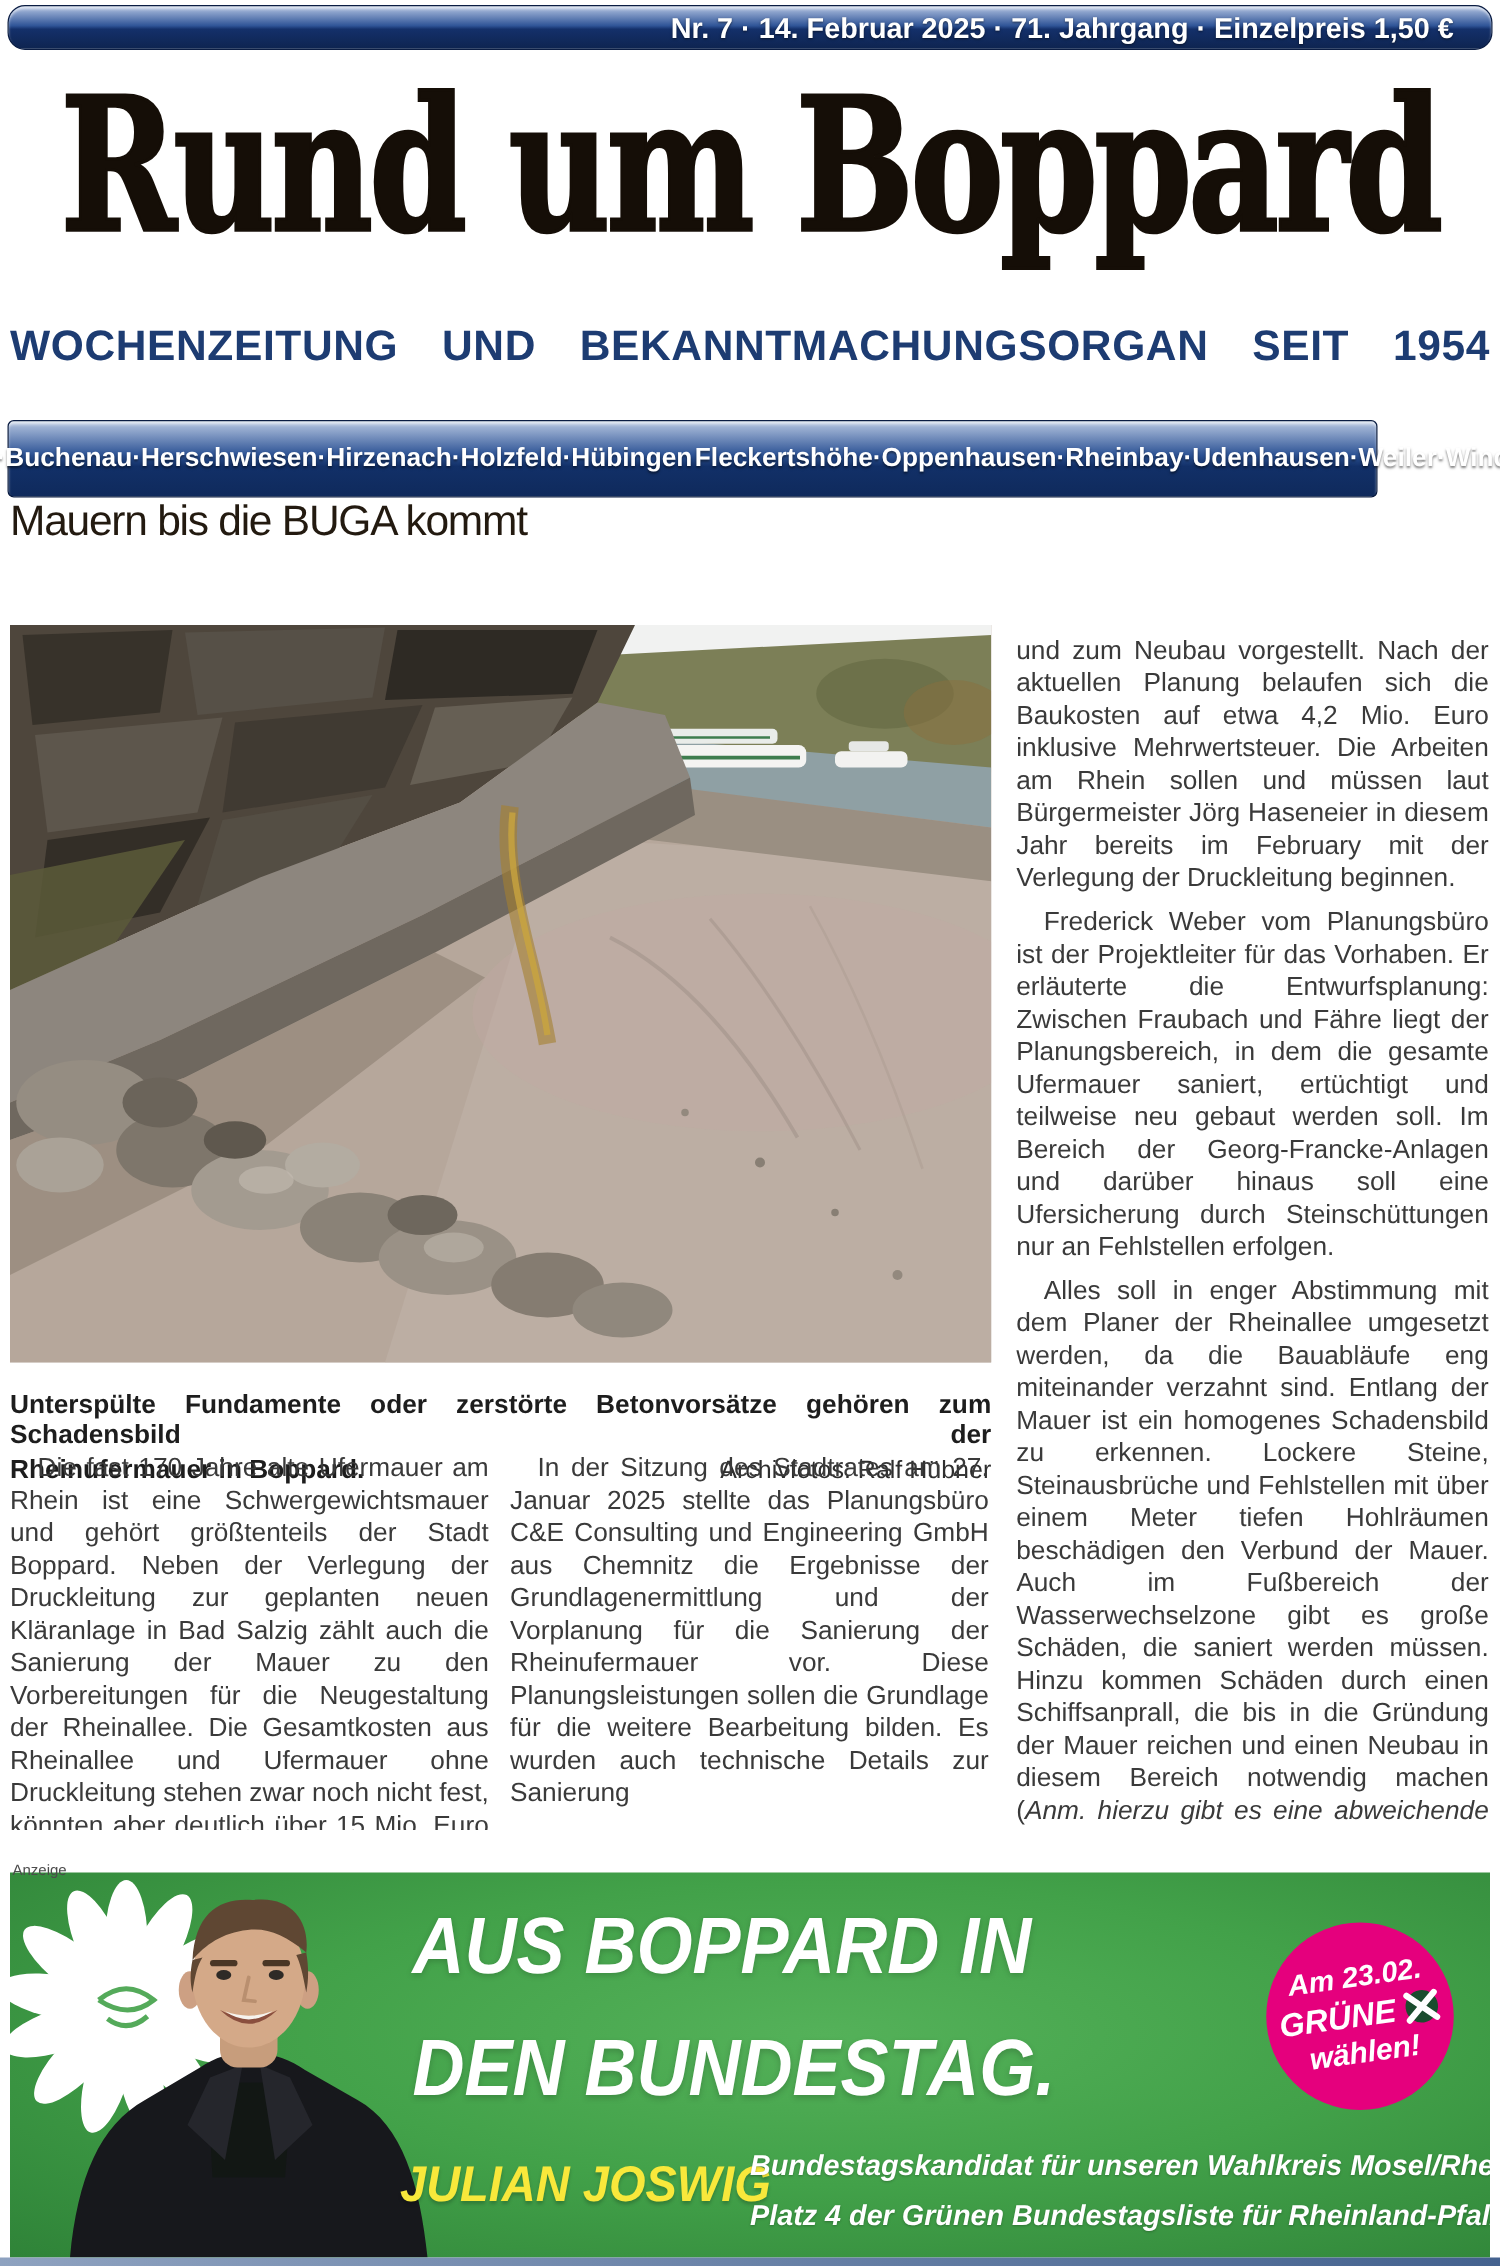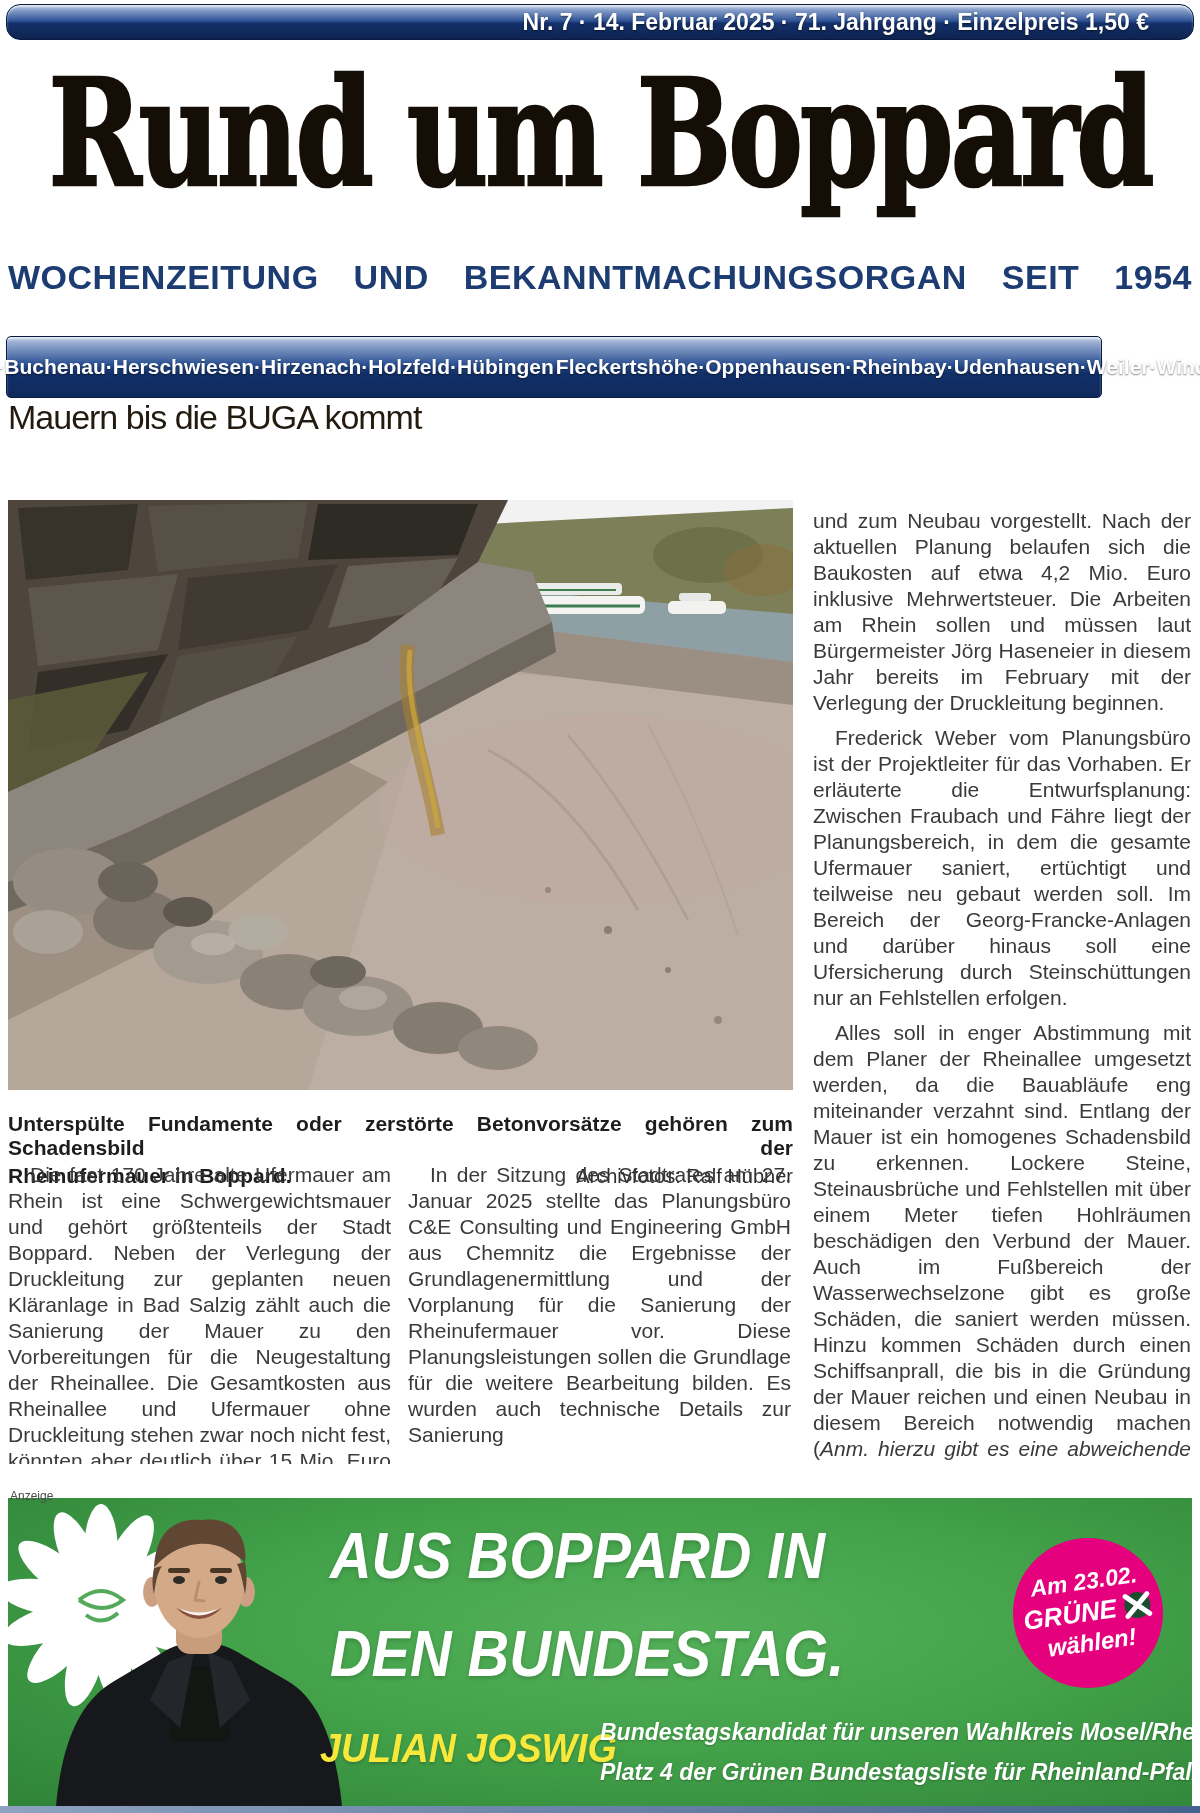--- a/index.html
+++ b/index.html
@@ -3,21 +3,21 @@
 <meta charset="utf-8">
 <style>
   html,body{margin:0;padding:0;background:#e9e9e9;}
   .page{position:relative;width:1200px;height:1813px;margin:0 auto;background:#ffffff;
         font-family:"Liberation Sans",sans-serif;overflow:hidden;}
 
   
   .topbar{position:absolute;left:6px;top:4px;width:1188px;height:36px;border-radius:14px;
     background:linear-gradient(#c3d0e8 0%,#8aa1cb 14%,#2f5497 46%,#14306a 54%,#0e2450 100%);
     border:1px solid #0a1c42;box-shadow:inset 0 2px 2px rgba(255,255,255,.55);
-    display:flex;align-items:center;justify-content:flex-end;padding-right:44px;box-sizing:border-box;}
+    display:flex;align-items:center;justify-content:flex-end;padding-right:30px;box-sizing:border-box;}
   .topbar span{color:#fff;font-size:23px;font-weight:bold;text-shadow:0 1px 2px rgba(0,0,0,.55);}
 
   
   .masthead{position:absolute;left:0;top:48px;width:1200px;height:172px;margin:0;
     font-family:"DejaVu Serif",serif;font-weight:bold;font-size:112px;line-height:172px;
     text-align:center;color:#150e07;letter-spacing:-3px;white-space:nowrap;
     transform:scaleY(1.32);transform-origin:center;
     -webkit-text-stroke:2px #150e07;}
   .subtitle{position:absolute;left:8px;top:258px;width:1184px;
     font-size:34px;font-weight:bold;color:#1d3c72;

